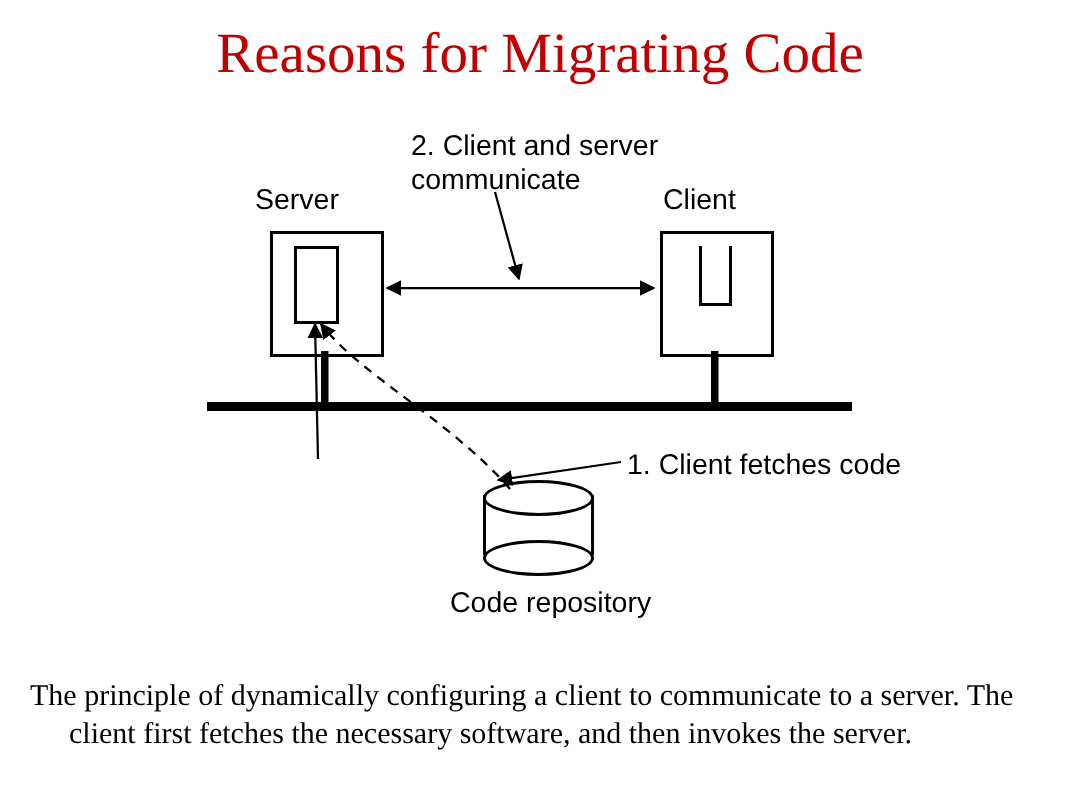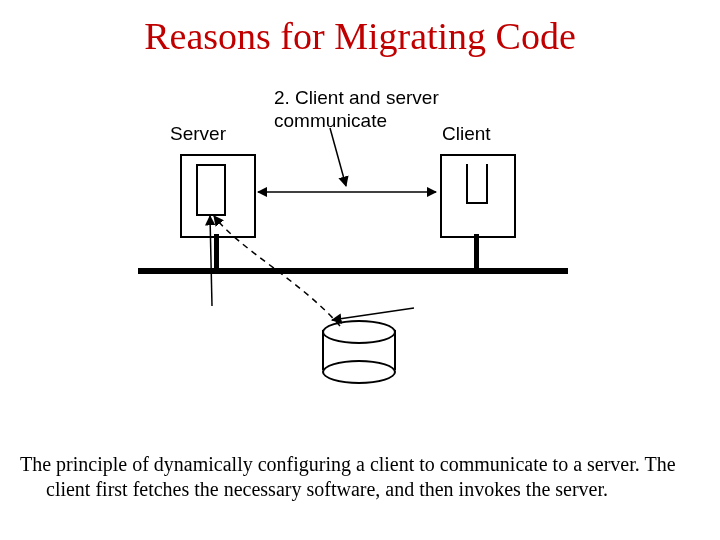--- a/index.html
+++ b/index.html
@@ -87,20 +87,22 @@
 <body>
 
 <div class="slide">
 
   <div class="title">Reasons for Migrating Code</div>
 
   <div class="label" style="left:170px; top:123px;">Server</div>
   <div class="label" style="left:274px; top:87px; white-space:pre; text-align:left;">2. Client and server
 communicate</div>
   <div class="label" style="left:442px; top:123px;">Client</div>
+  <div class="label" style="left:418px; top:300px;">1. Client fetches code</div>
+  <div class="label" style="left:300px; top:392px;">Code repository</div>
 
   <div class="box" style="left:180px; top:154px; width:72px; height:80px;"></div>
   <div class="inner" style="left:196px; top:164px; width:26px; height:48px;"></div>
 
   <div class="box" style="left:440px; top:154px; width:72px; height:80px;"></div>
 
   <div style="position:absolute; left:466px; top:164px; width:2px; height:40px; background:#000;"></div>
   <div style="position:absolute; left:486px; top:164px; width:2px; height:40px; background:#000;"></div>
   <div style="position:absolute; left:466px; top:202px; width:22px; height:2px; background:#000;"></div>
 

